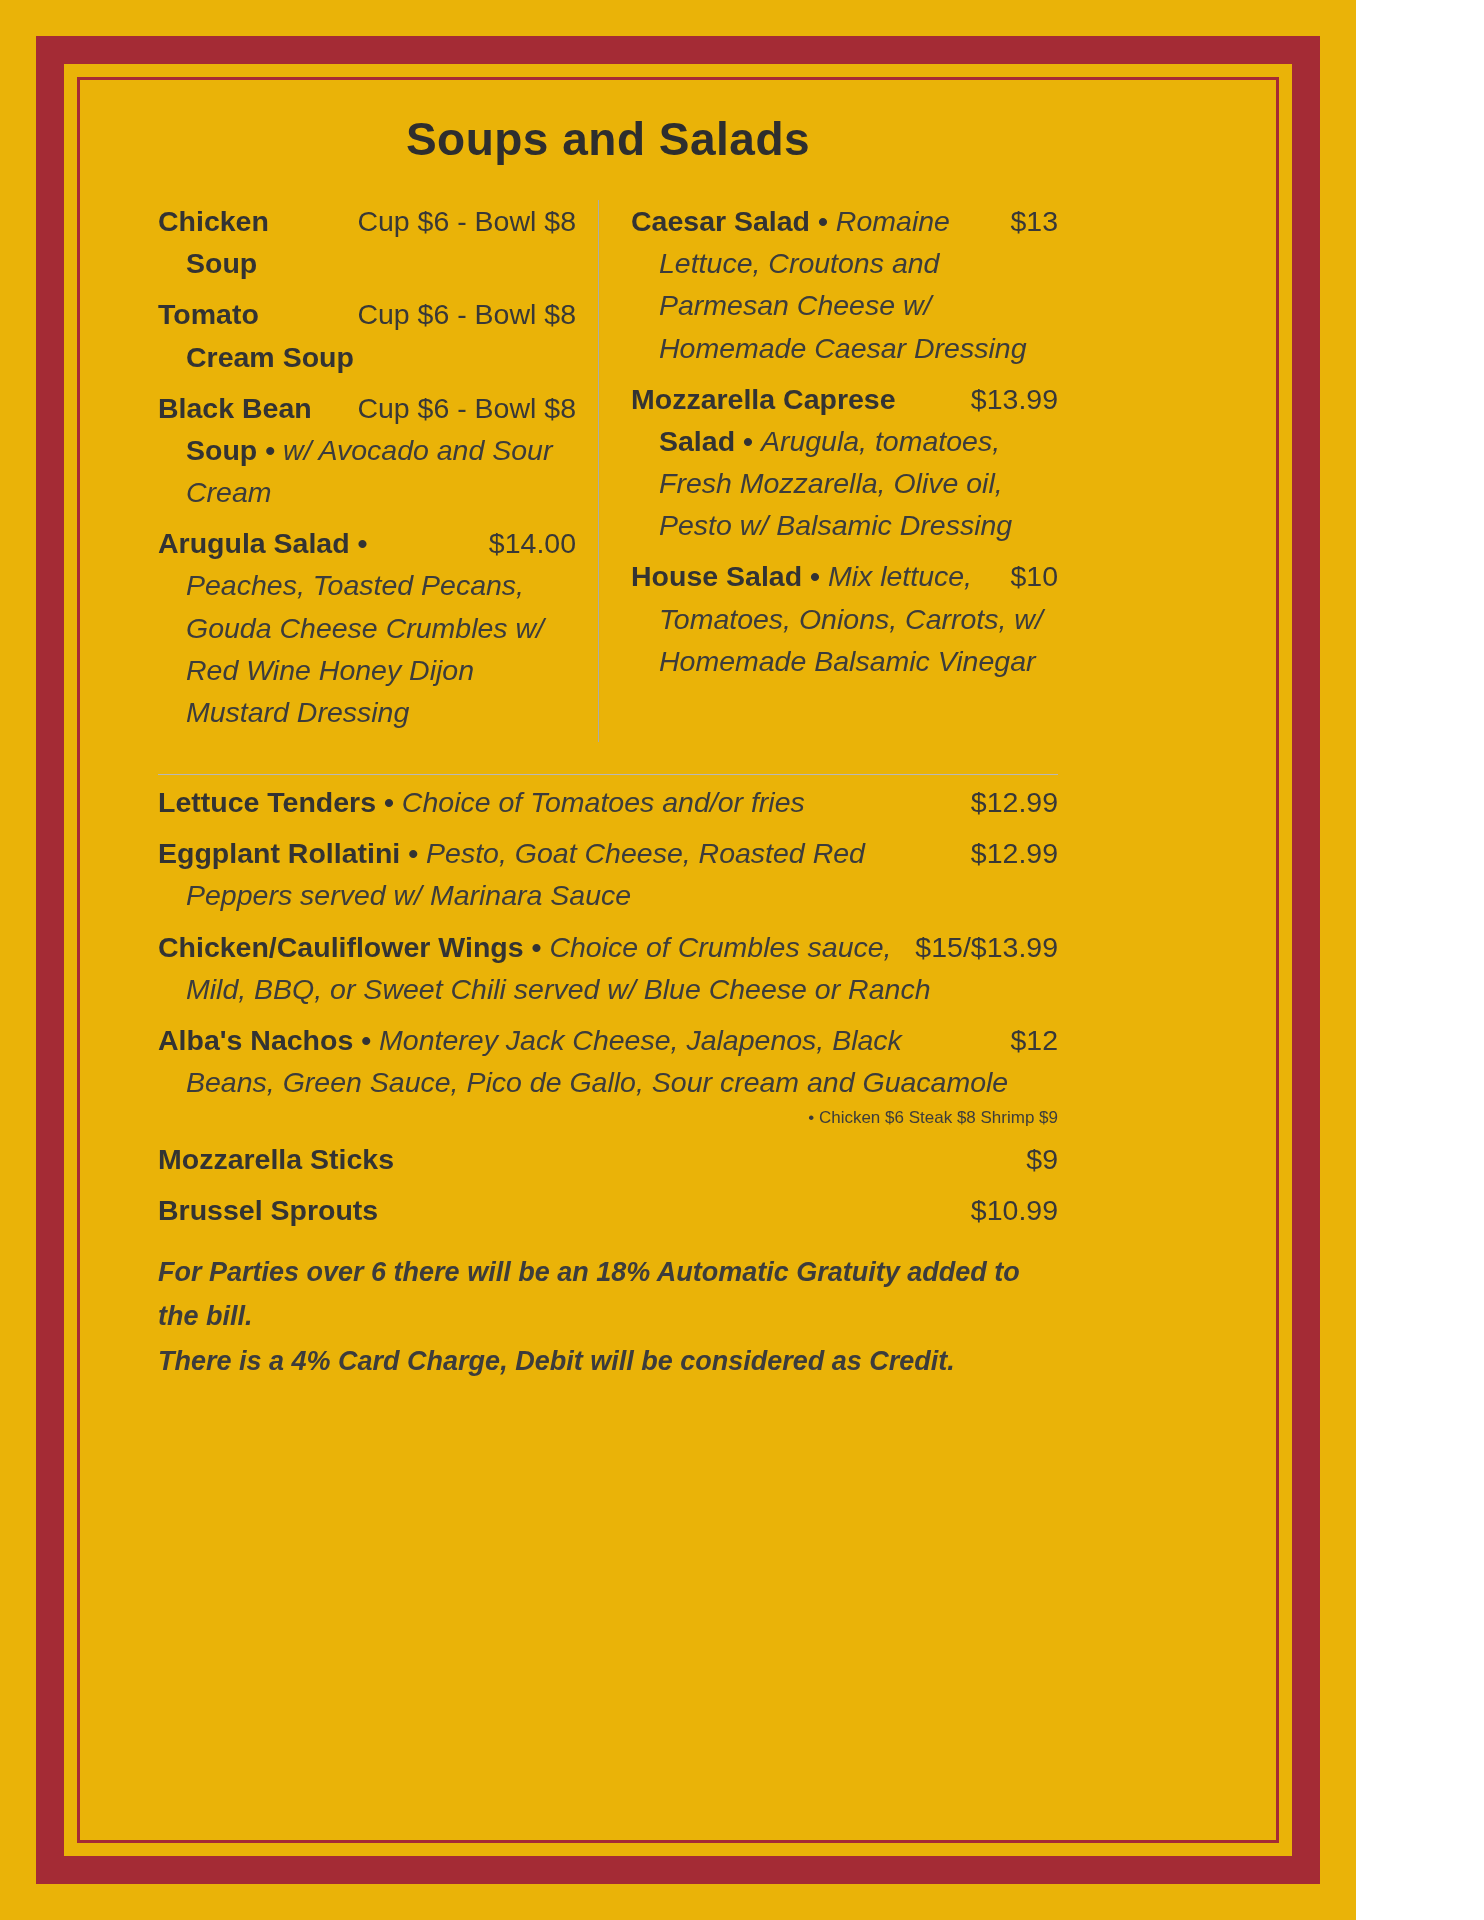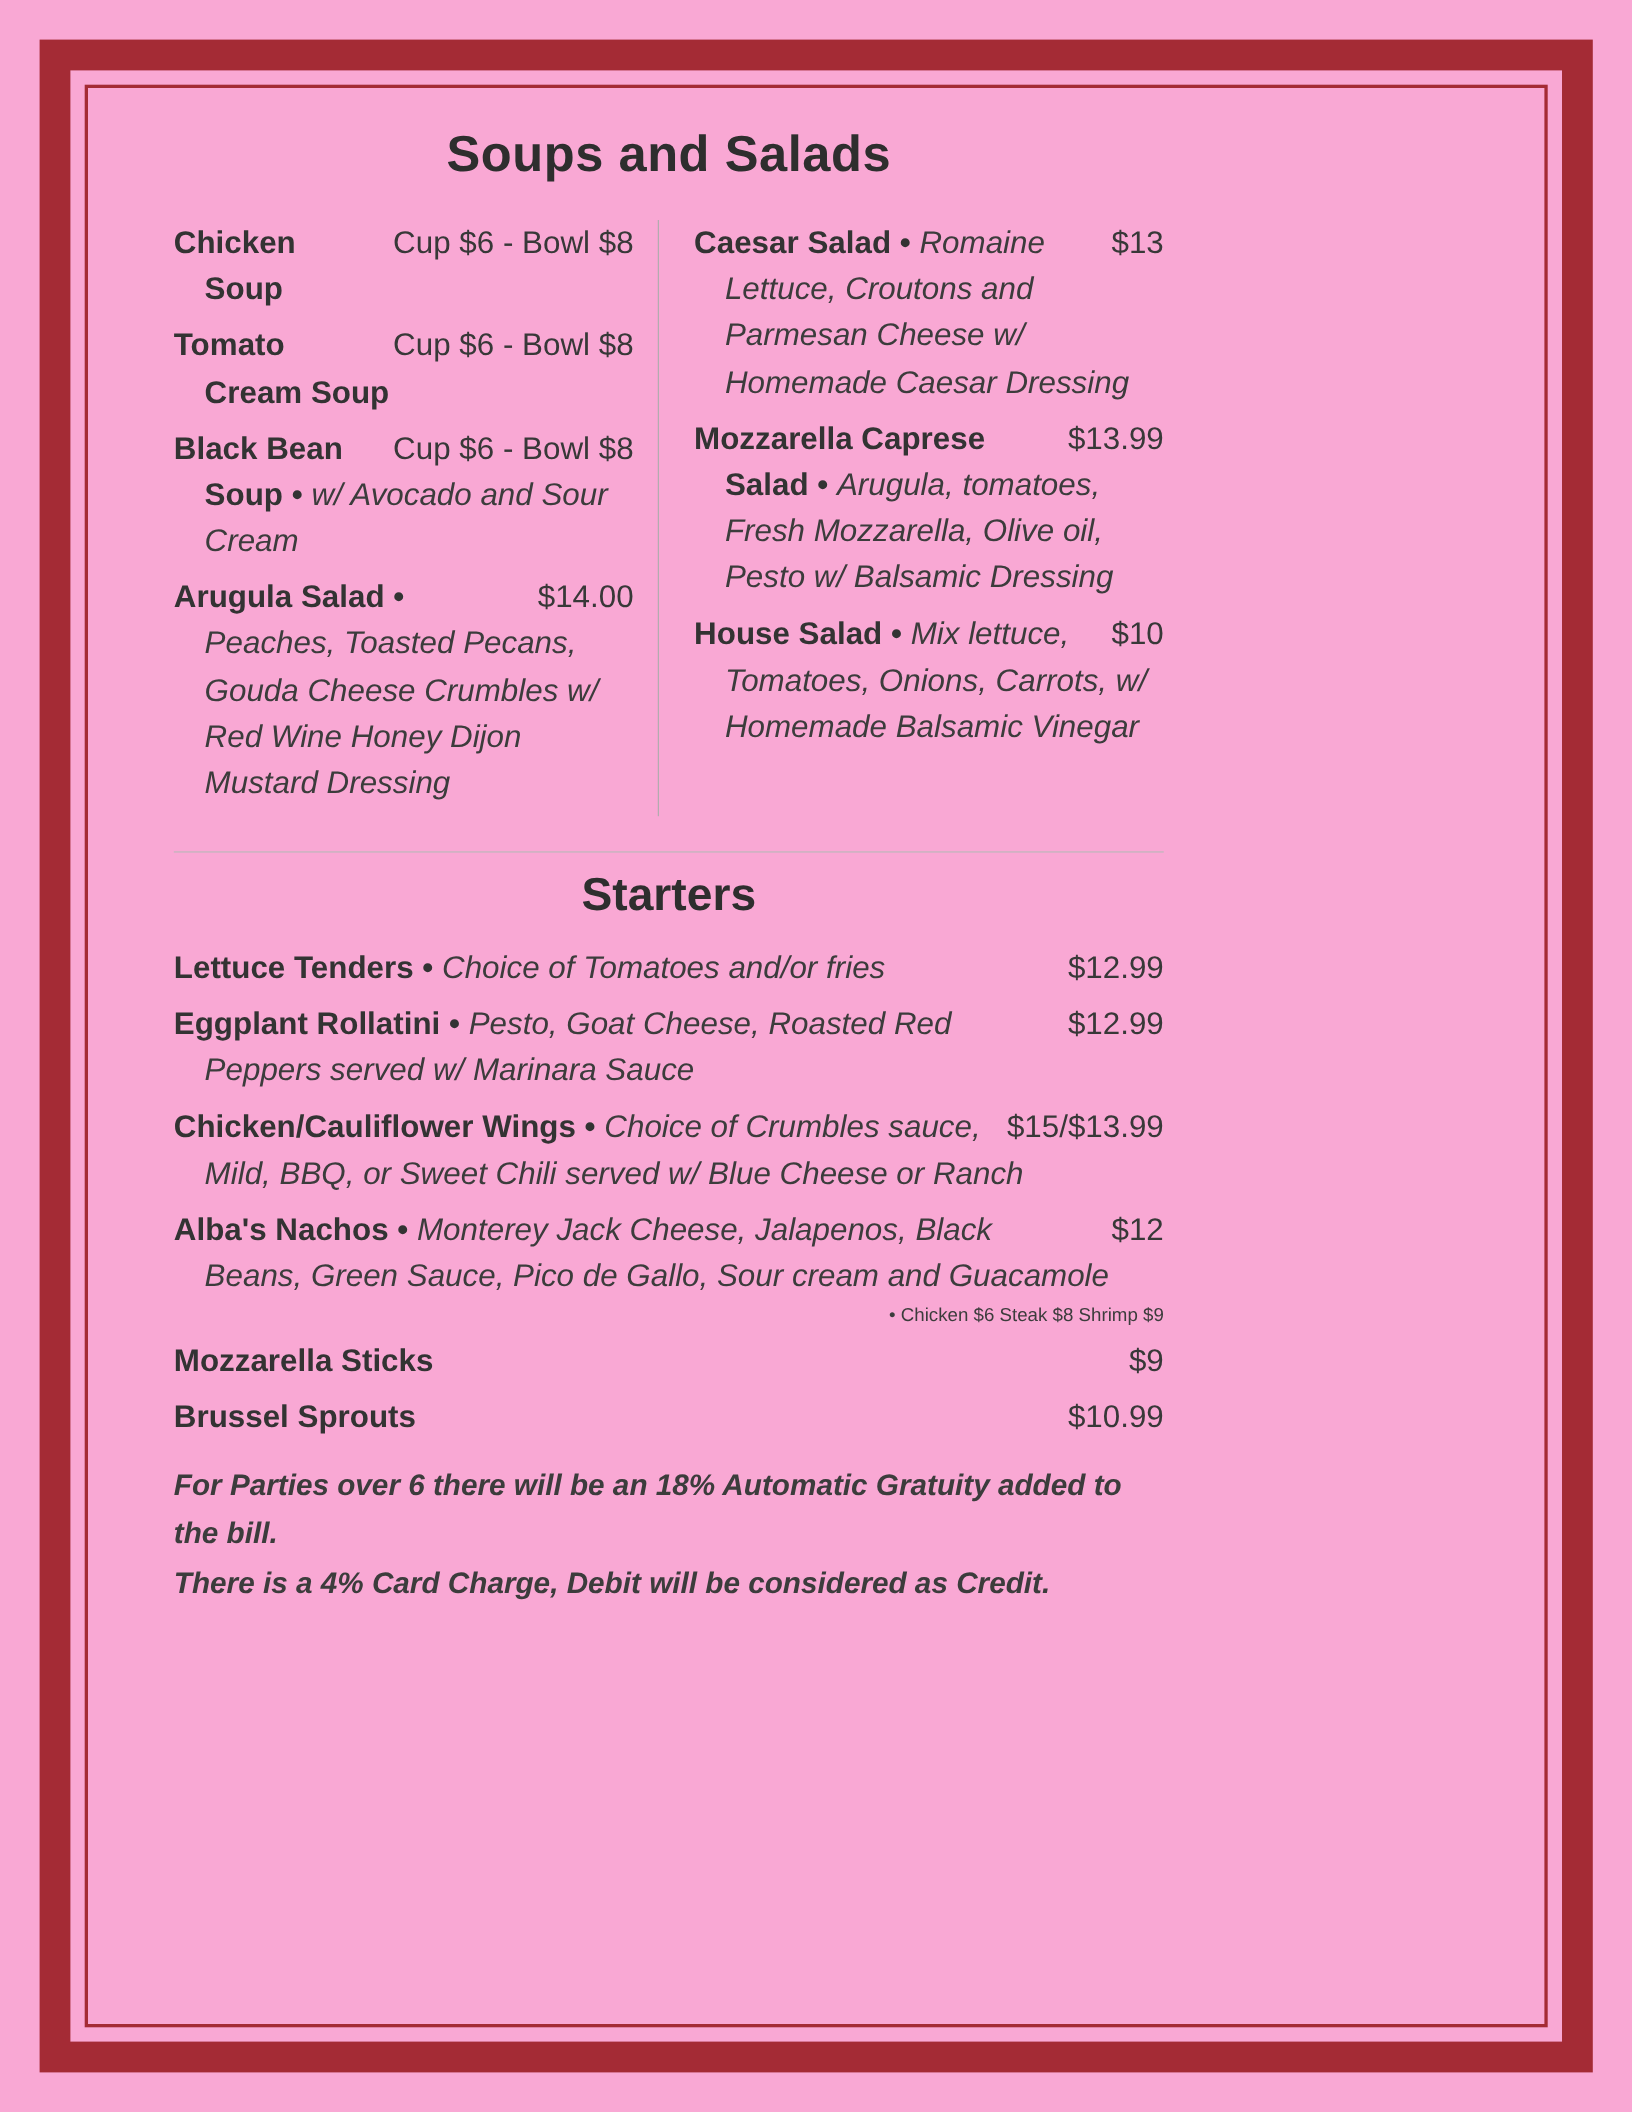--- a/index.html
+++ b/index.html
@@ -3,23 +3,23 @@
 <meta charset="utf-8">
 <style>
   * { margin: 0; padding: 0; box-sizing: border-box; }
   html, body { background: #ffffff; }
   body {
     font-family: "Liberation Sans", "DejaVu Sans", sans-serif;
     color: #3c3c3c;
   }
   .page {
     position: relative;
-    width: 1484px;
+    width: 1356px;
     height: 1920px;
-    background: #f9a8d4;
+    background: #eab308;
     overflow: hidden;
   }
   .frame-outer {
     position: absolute;
     inset: 36px;
     border: 28px solid #a42b35;
     pointer-events: none;
   }
   .frame-inner {
     position: absolute;
@@ -158,21 +158,20 @@
         <p class="menu-item">
           <span class="price">$10</span>
           <span class="item-name">House Salad</span><span class="item-sep"> • </span><span class="item-desc">Mix lettuce, Tomatoes, Onions, Carrots, w/ Homemade Balsamic Vinegar</span>
         </p>
 
       </div>
     </div>
 
     <hr class="h-divider">
 
-    <h2 class="section-title">Starters</h2>
 
     <div class="starters-list">
 
       <p class="menu-item">
         <span class="price">$12.99</span>
         <span class="item-name">Lettuce Tenders</span><span class="item-sep"> • </span><span class="item-desc">Choice of Tomatoes and/or fries</span>
       </p>
 
       <p class="menu-item">
         <span class="price">$12.99</span>

